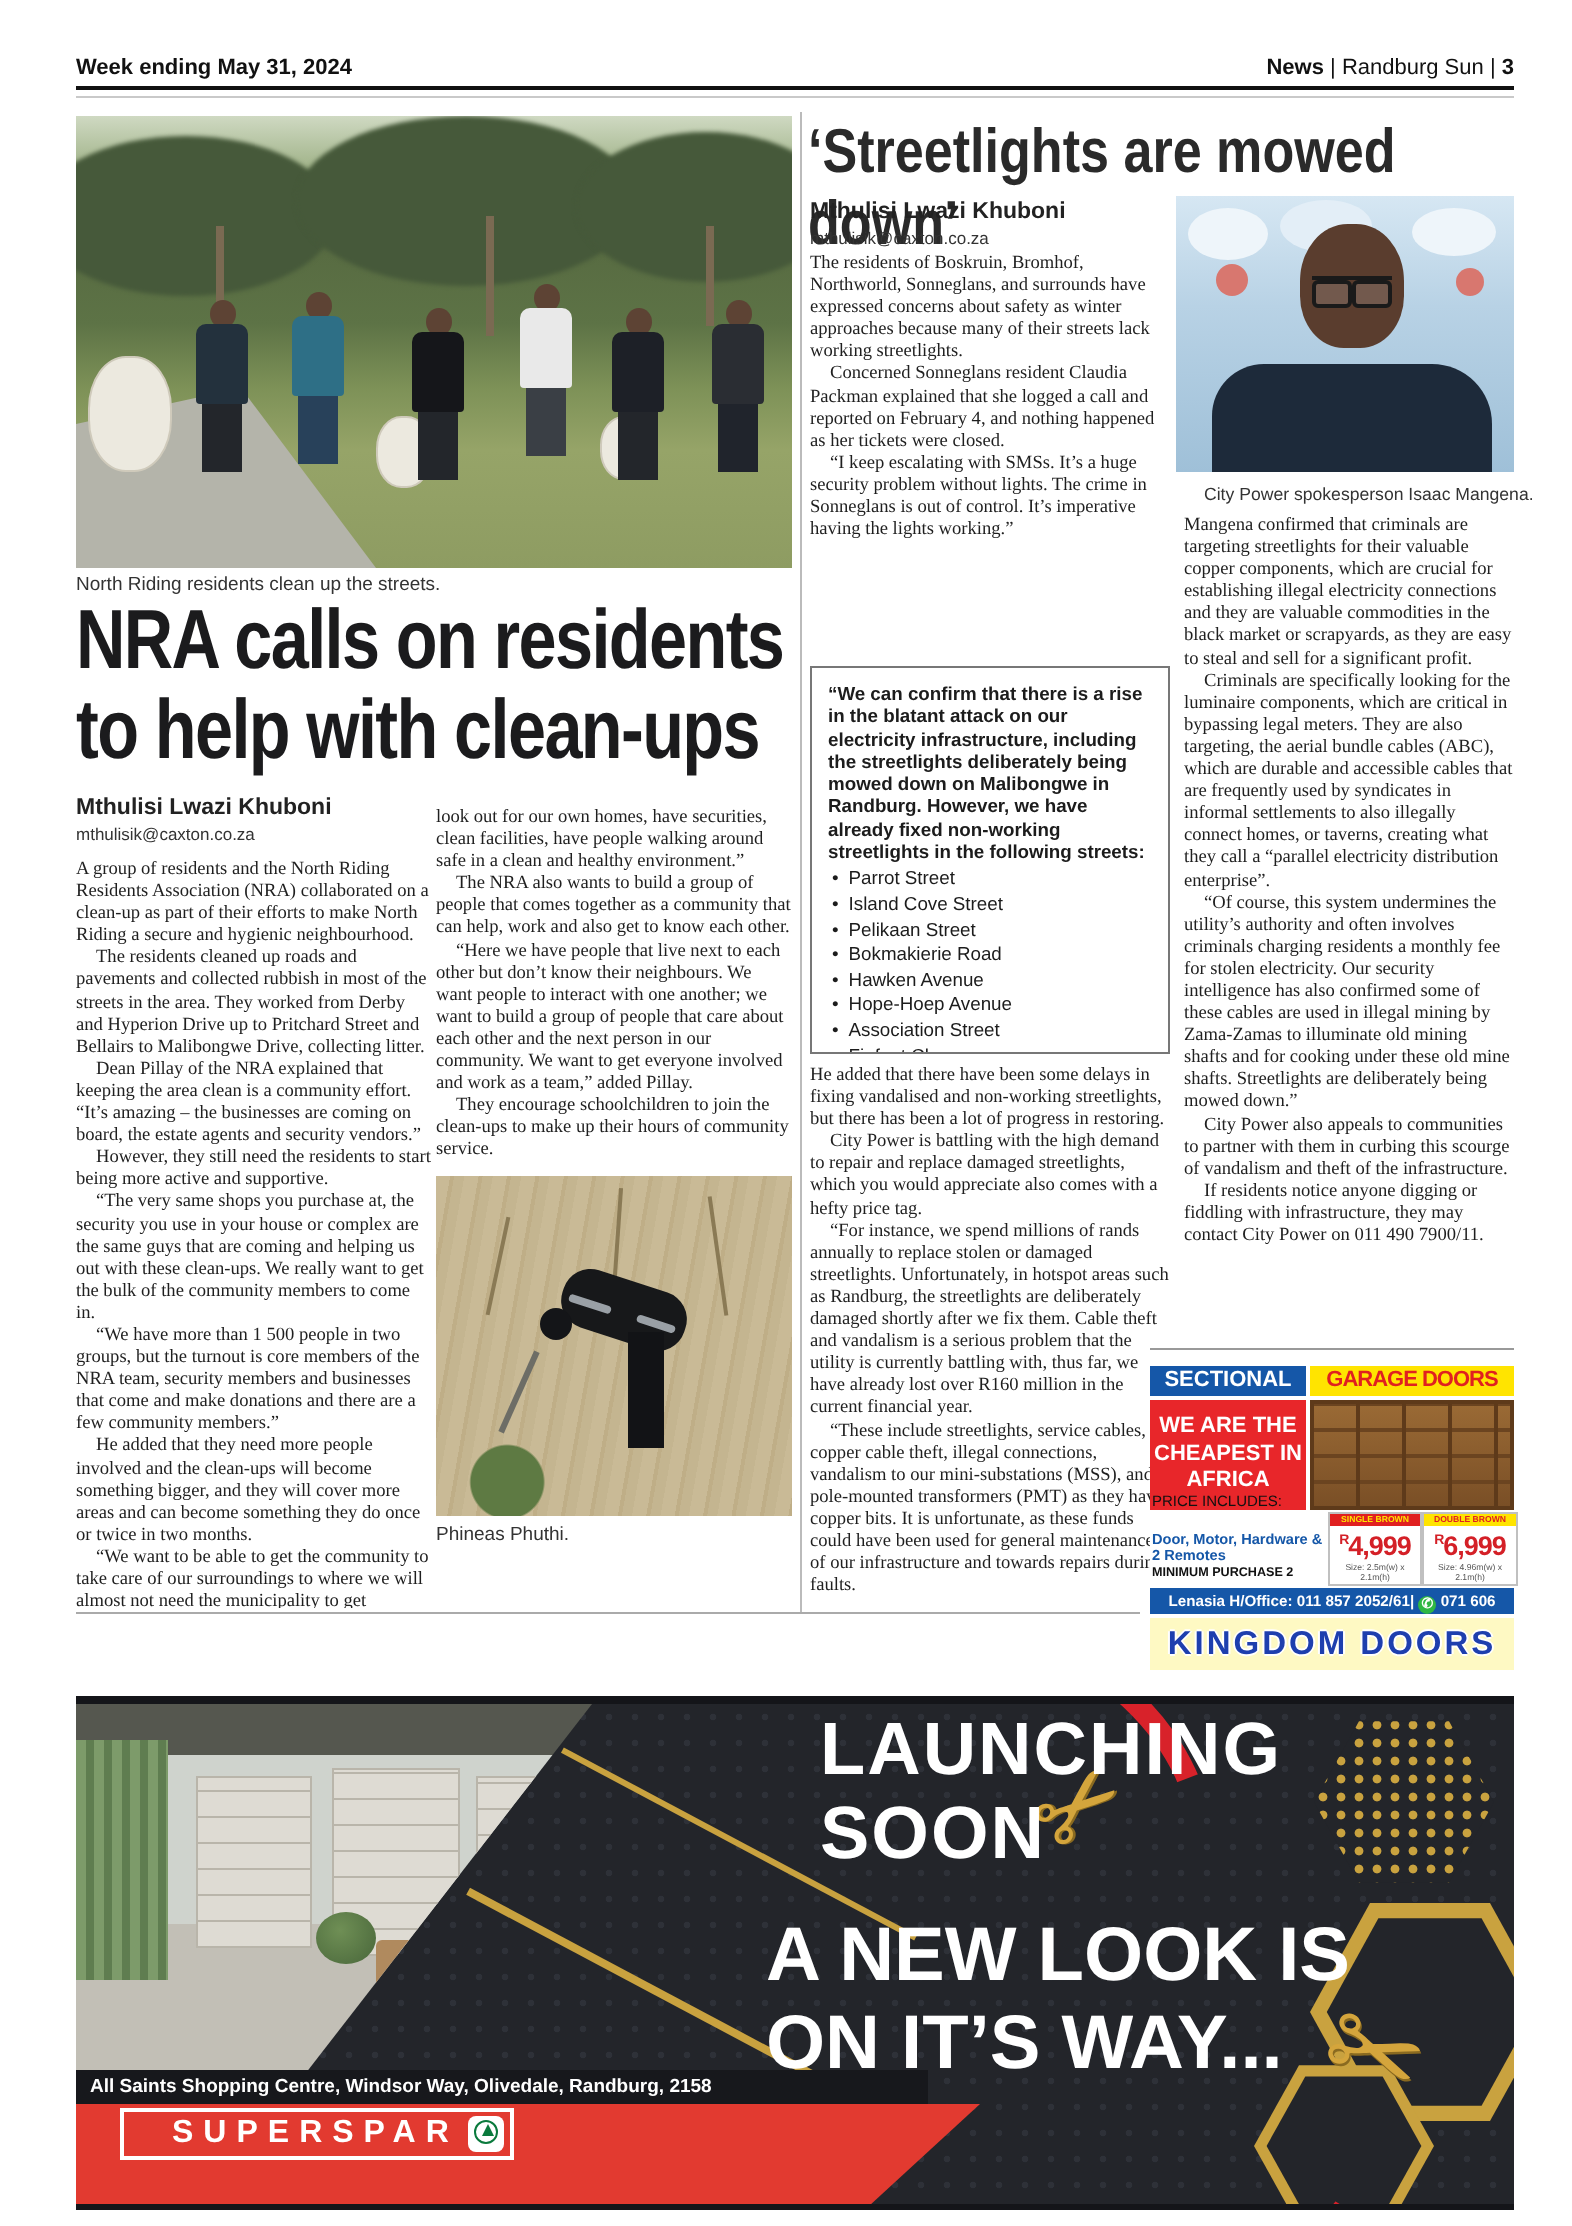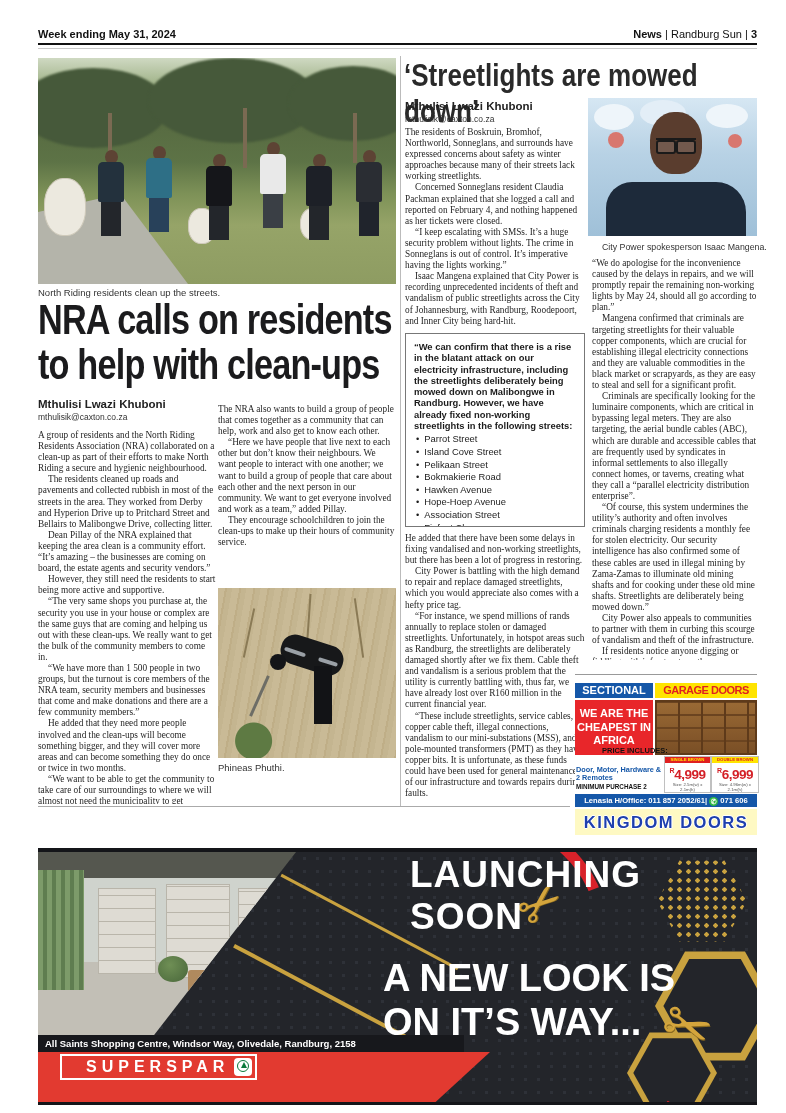--- a/index.html
+++ b/index.html
@@ -75,21 +75,21 @@
      font-weight:800;font-size:11px;text-align:center;line-height:15px;}
   .kad .gdo{position:absolute;left:80px;top:0;width:102px;height:15px;background:#ffe400;color:#e02020;
      font-weight:800;font-size:11px;text-align:center;line-height:15px;letter-spacing:-0.5px;}
   .kad .cheap{position:absolute;left:0;top:17px;width:78px;height:55px;background:#e8262a;color:#fff;
      font-weight:800;font-size:11px;line-height:13.5px;text-align:center;display:flex;align-items:center;justify-content:center;padding:2px;box-sizing:border-box;}
   .kad .door{position:absolute;left:80px;top:17px;width:102px;height:55px;border:2px solid #5e3a1a;box-sizing:border-box;
      background:
       repeating-linear-gradient(90deg,transparent 0 21px,#5e3a1a 21px 23px),
       repeating-linear-gradient(0deg,transparent 0 11px,#6b4420 11px 13px),
       linear-gradient(180deg,#9a6a35,#7a4f26);}
-  .kad .pi-label{position:absolute;left:1px;top:63px;font-weight:700;font-size:7.5px;color:#111;margin-left:26px;}
+  .kad .pi-label{position:absolute;left:1px;top:63px;font-weight:400;font-size:7.5px;color:#111;}
   .kad .pi-items{position:absolute;left:1px;top:83px;width:86px;font-weight:bold;font-size:7.3px;line-height:8.2px;color:#1557a8;}
   .kad .minp{position:absolute;left:1px;top:100px;font-weight:800;font-size:6.3px;color:#111;}
   .pricebox{position:absolute;top:73px;width:45px;height:35px;border:1px solid #c0c0c0;background:#fff;text-align:center;}
   .pricebox .pb-hdr{font-size:4.3px;font-weight:800;line-height:6px;height:6px;overflow:hidden;}
   .pricebox .pb-price{font-weight:800;font-size:13.5px;line-height:15px;color:#d42027;letter-spacing:-0.5px;}
   .pricebox .pb-price .cur{font-size:7px;vertical-align:super;}
   .pricebox .pb-size{font-size:4.3px;color:#555;line-height:5px;}
   .pb1{left:89px;} .pb1 .pb-hdr{background:#e02020;color:#ffe400;}
   .pb2{left:136px;width:46px;} .pb2 .pb-hdr{background:#ffe400;color:#e02020;}
   .kad .bluebar{position:absolute;left:0;top:111px;width:182px;height:13px;background:#1557a8;color:#fff;
@@ -201,20 +201,21 @@
     <p>A group of residents and the North Riding Residents Association (NRA) collaborated on a clean-up as part of their efforts to make North Riding a secure and hygienic neighbourhood.</p>
     <p>The residents cleaned up roads and pavements and collected rubbish in most of the streets in the area. They worked from Derby and Hyperion Drive up to Pritchard Street and Bellairs to Malibongwe Drive, collecting litter.</p>
     <p>Dean Pillay of the NRA explained that keeping the area clean is a community effort. “It’s amazing – the businesses are coming on board, the estate agents and security vendors.”</p>
     <p>However, they still need the residents to start being more active and supportive.</p>
     <p>“The very same shops you purchase at, the security you use in your house or complex are the same guys that are coming and helping us out with these clean-ups. We really want to get the bulk of the community members to come in.</p>
     <p>“We have more than 1 500 people in two groups, but the turnout is core members of the NRA team, security members and businesses that come and make donations and there are a few community members.”</p>
     <p>He added that they need more people involved and the clean-ups will become something bigger, and they will cover more areas and can become something they do once or twice in two months.</p>
     <p>“We want to be able to get the community to take care of our surroundings to where we will almost not need the municipality to get involved. We want to maintain our places,</p>
   </div>
 <div class="abs bodycol" style="left:218px;top:404px;width:178px;height:182px;">
+    <p>look out for our own homes, have securities, clean facilities, have people walking around safe in a clean and healthy environment.”</p>
     <p>The NRA also wants to build a group of people that comes together as a community that can help, work and also get to know each other.</p>
     <p>“Here we have people that live next to each other but don’t know their neighbours. We want people to interact with one another; we want to build a group of people that care about each other and the next person in our community. We want to get everyone involved and work as a team,” added Pillay.</p>
     <p>They encourage schoolchildren to join the clean-ups to make up their hours of community service.</p>
   </div>
 
 <div class="abs photo phuthi-photo">
   <div class="twig" style="left:30px;top:20px;height:50px;transform:rotate(12deg);"></div>
   <div class="twig" style="left:140px;top:10px;height:60px;transform:rotate(-8deg);"></div>
   <div class="twig" style="left:90px;top:6px;height:44px;transform:rotate(4deg);"></div>
   <div class="phuthi-torso"></div>
@@ -242,21 +243,20 @@
       <span></span>
       <span></span>
     </div>
 </div>
 <div class="abs caption" style="left:586px;top:242px;width:172px;font-size:8.8px;white-space:nowrap;margin-left:16px;">City Power spokesperson Isaac Mangena.</div>
 
 <div class="abs bodycol" style="left:405px;top:127px;width:180px;height:204px;">
     <p>The residents of Boskruin, Bromhof, Northworld, Sonneglans, and surrounds have expressed concerns about safety as winter approaches because many of their streets lack working streetlights.</p>
     <p>Concerned Sonneglans resident Claudia Packman explained that she logged a call and reported on February 4, and nothing happened as her tickets were closed.</p>
     <p>“I keep escalating with SMSs. It’s a huge security problem without lights. The crime in Sonneglans is out of control. It’s imperative having the lights working.”</p>
-    <p>Isaac Mangena explained that City Power is recording unprecedented incidents of theft and vandalism of public streetlights across the City of Johannesburg, with Randburg, Roodepoort, and Inner City being hard-hit.</p>
   </div>
 
 <div class="abs quote-box">
   <p class="lead">“We can confirm that there is a rise in the blatant attack on our electricity infrastructure, including the streetlights deliberately being mowed down on Malibongwe in Randburg. However, we have already fixed non-working streetlights in the following streets:</p>
   <ul>
       <li>Parrot Street</li>
       <li>Island Cove Street</li>
       <li>Pelikaan Street</li>
       <li>Bokmakierie Road</li>
       <li>Hawken Avenue</li>
@@ -266,21 +266,20 @@
     </ul>
 </div>
 
 <div class="abs bodycol" style="left:405px;top:533px;width:180px;height:270px;">
     <p>He added that there have been some delays in fixing vandalised and non-working streetlights, but there has been a lot of progress in restoring.</p>
     <p>City Power is battling with the high demand to repair and replace damaged streetlights, which you would appreciate also comes with a hefty price tag.</p>
     <p>“For instance, we spend millions of rands annually to replace stolen or damaged streetlights. Unfortunately, in hotspot areas such as Randburg, the streetlights are deliberately damaged shortly after we fix them. Cable theft and vandalism is a serious problem that the utility is currently battling with, thus far, we have already lost over R160 million in the current financial year.</p>
     <p>“These include streetlights, service cables, copper cable theft, illegal connections, vandalism to our mini-substations (MSS), and pole-mounted transformers (PMT) as they have copper bits. It is unfortunate, as these funds could have been used for general maintenance of our infrastructure and towards repairs during faults.</p>
   </div>
 <div class="abs bodycol" style="left:592px;top:258px;width:165px;height:402px;">
-    <p>“We do apologise for the inconvenience caused by the delays in repairs, and we will promptly repair the remaining non-working lights by May 24, should all go according to plan.”</p>
     <p>Mangena confirmed that criminals are targeting streetlights for their valuable copper components, which are crucial for establishing illegal electricity connections and they are valuable commodities in the black market or scrapyards, as they are easy to steal and sell for a significant profit.</p>
     <p>Criminals are specifically looking for the luminaire components, which are critical in bypassing legal meters. They are also targeting, the aerial bundle cables (ABC), which are durable and accessible cables that are frequently used by syndicates in informal settlements to also illegally connect homes, or taverns, creating what they call a “parallel electricity distribution enterprise”.</p>
     <p>“Of course, this system undermines the utility’s authority and often involves criminals charging residents a monthly fee for stolen electricity. Our security intelligence has also confirmed some of these cables are used in illegal mining by Zama-Zamas to illuminate old mining shafts and for cooking under these old mine shafts. Streetlights are deliberately being mowed down.”</p>
     <p>City Power also appeals to communities to partner with them in curbing this scourge of vandalism and theft of the infrastructure.</p>
     <p>If residents notice anyone digging or fiddling with infrastructure, they may contact City Power on 011 490 7900/11.</p>
   </div>
 
 <div class="abs rk-rule"></div>
 
 <div class="abs kad">

